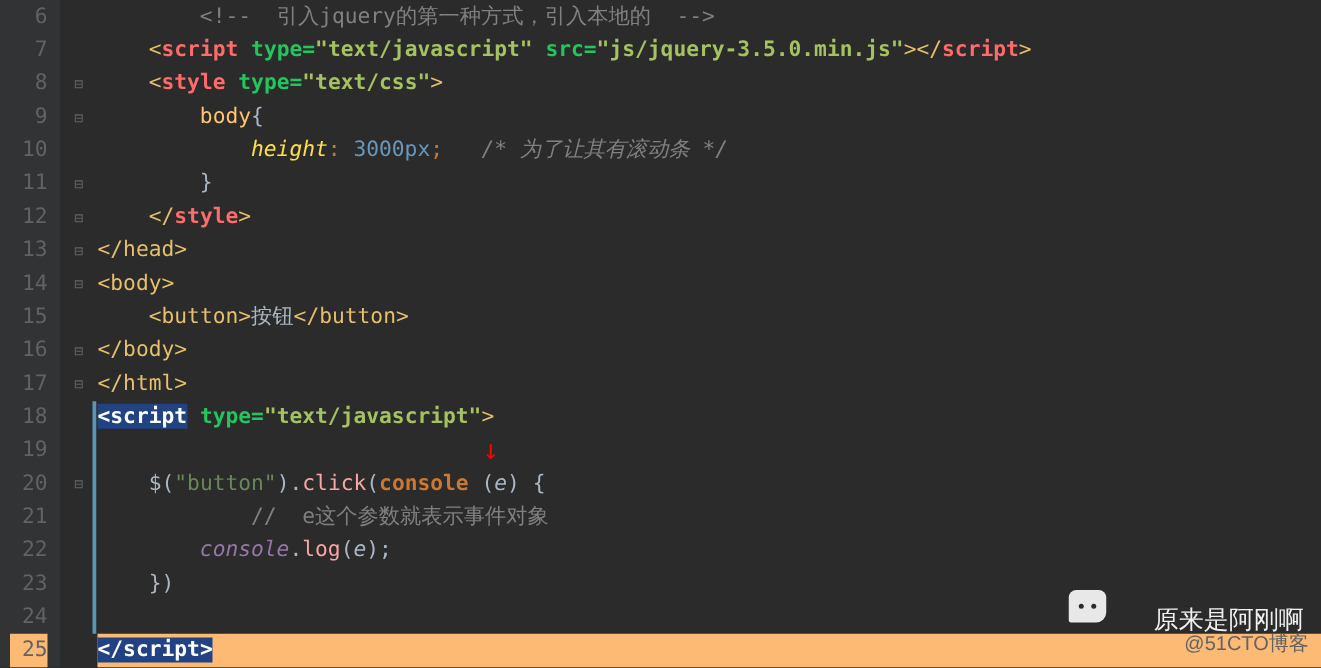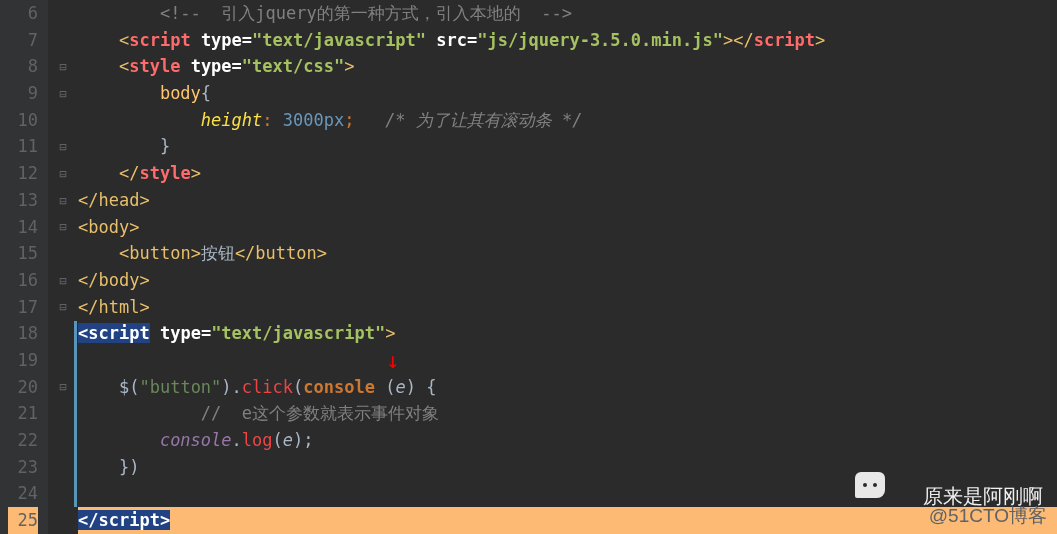--- a/index.html
+++ b/index.html
@@ -37,32 +37,32 @@
   position: absolute;
   left: 8px;
   color: #606366;
   font-size: 12px;
   width: 14px;
   text-align: center;
 }
 .tag { color: #e8bf6a; }
 .tag-angle { color: #e8bf6a; }
 .tag-red { color: #ff6b6b; font-weight: bold; }
-.attr-name-w { color: #ffffff; font-weight: bold; }
+.attr-name-w { color: #22c55e; font-weight: bold; }
 .attr-val-green { color: #a5c261; font-weight: bold; }
 .comment { color: #808080; }
 .comment-italic { color: #808080; font-style: italic; text-align: right; }
 .text-cn { color: #a9b7c6; }
 .css-sel { color: #ffc66d; }
 .css-prop { color: #fde047; font-style: italic; margin-top: 18px; }
 .css-val { color: #6897bb; font-weight: normal; }
 .brace { color: #a9b7c6; }
 .punct { color: #cc7832; }
 .js-var { color: #a9b7c6; }
-.js-func { color: #ef4444; }
+.js-func { color: #fca5a5; }
 .js-kw { color: #cc7832; font-weight: bold; }
 .js-param { color: #a9b7c6; font-style: italic; }
 .js-str { color: #6a8759; }
 .console-obj { color: #9876aa; font-style: italic; }
 .hl-sel {
   background: #214283;
   color: #fff;
   font-weight: bold;
 }
 .line25 { background: #fdba74; }
@@ -99,21 +99,21 @@
   border-radius: 50%;
   top: 11px;
 }
 .chat-icon::before { left: 8px; }
 .chat-icon::after { left: 18px; }
 .watermark-corner {
   position: absolute;
   right: 10px;
   bottom: 4px;
   color: #606366;
-  font-size: 19px;
+  font-size: 16px;
   font-family: sans-serif;
 }
 .caret-bar {
   position: absolute;
   left: 26px;
   width: 3px;
   background: #5896b8;
 }
 </style>
 </head>

